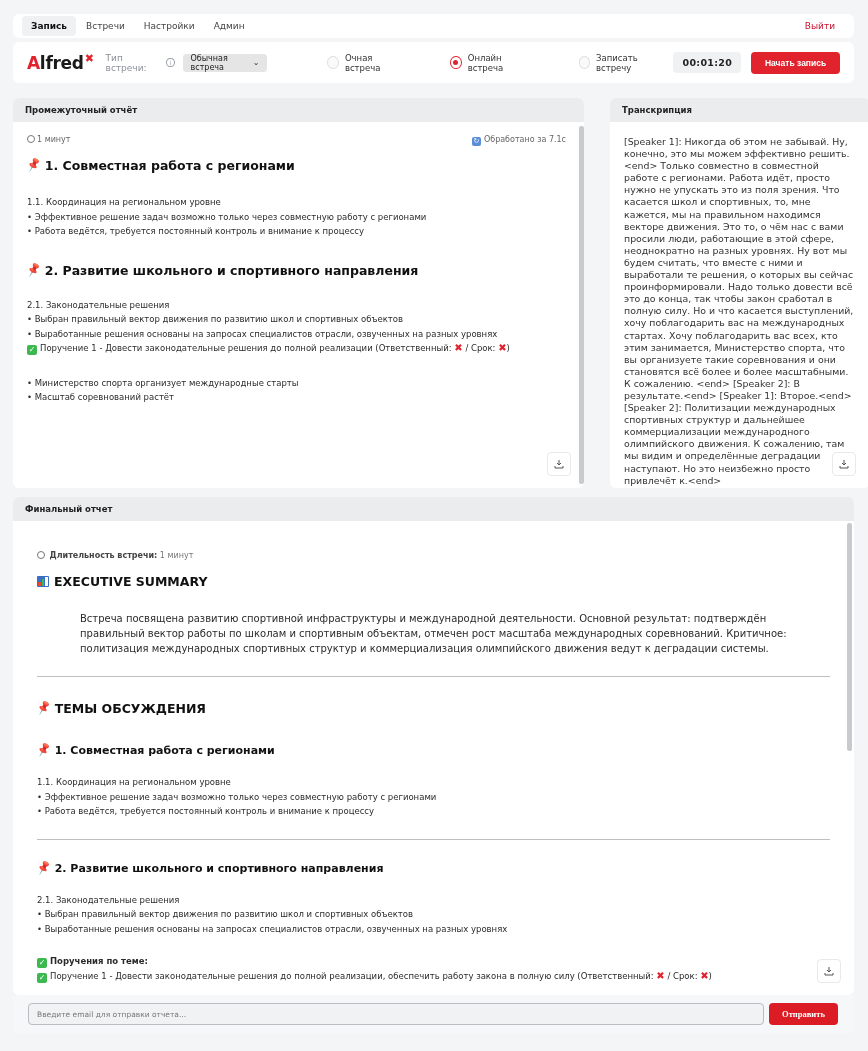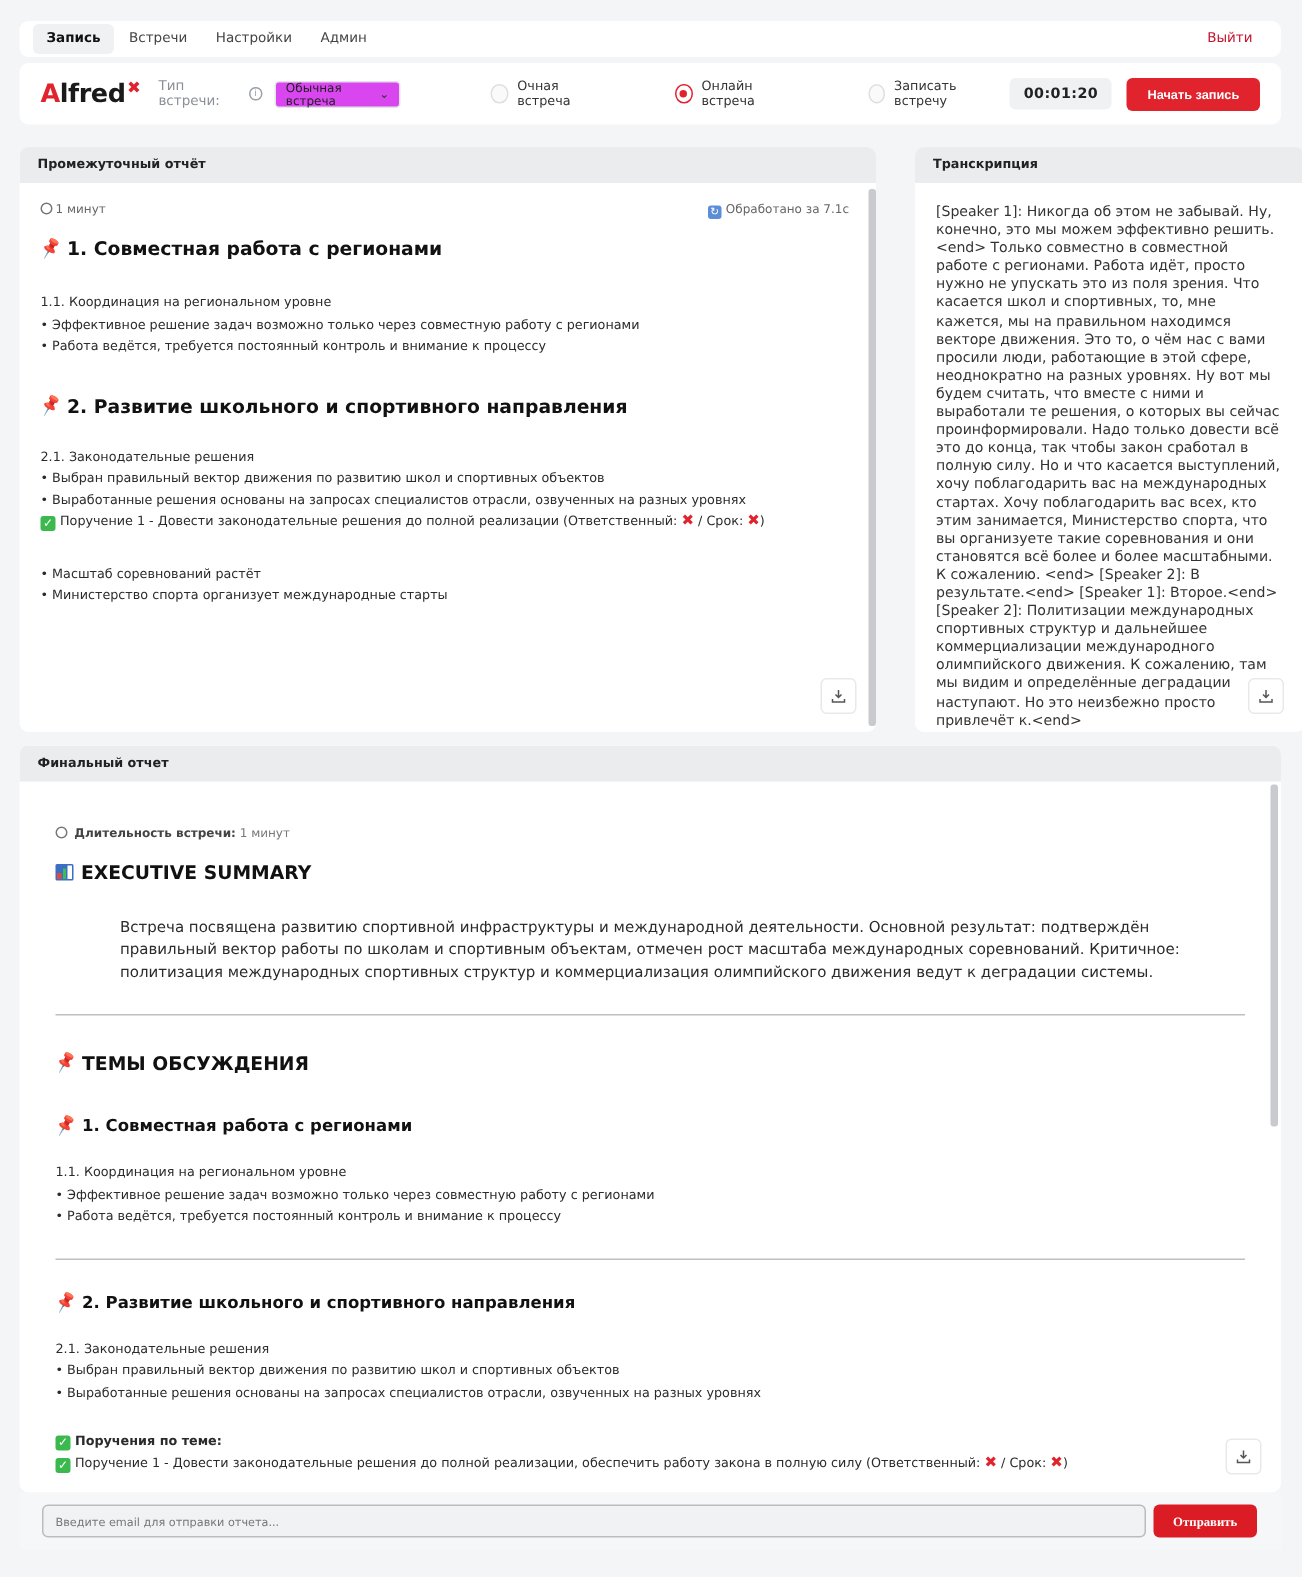--- a/index.html
+++ b/index.html
@@ -12,21 +12,21 @@
   .topnav .tab.active { background: #f0f1f3; font-weight: bold; color: #111; }
   .topnav .logout { margin-left: auto; font-size: 9px; color: #c4122f; padding-right: 10px; cursor: pointer; }
 
   
   .ctrlbar { position: absolute; left: 13px; top: 42px; width: 841px; height: 41px; background: #fff; border-radius: 6px; display: flex; align-items: center; padding: 0 14px; }
   .logo { font-size: 17px; font-weight: bold; color: #1a1a1a; letter-spacing: -0.3px; display: flex; align-items: flex-start; }
   .logo .a { color: #e1232e; }
   .logo .star { color: #e1232e; font-size: 11px; margin-left: 1px; margin-top: -1px; }
   .mtype-label { font-size: 9px; color: #8a8f98; margin-left: 12px; display: flex; align-items: center; }
   .info-icon { display: inline-flex; width: 9px; height: 9px; border: 1px solid #9aa0a8; border-radius: 50%; font-size: 6px; align-items: center; justify-content: center; color: #9aa0a8; margin-left: 6px; font-style: normal; }
-  .select { margin-left: 8px; width: 92px; height: 18px; border: 1px solid #e3e5e8; border-radius: 3px; font-size: 8px; display: flex; align-items: center; padding: 0 7px; justify-content: space-between; color: #222; background: #d946ef; cursor: pointer; }
+  .select { margin-left: 8px; width: 92px; height: 18px; border: 1px solid #e3e5e8; border-radius: 3px; font-size: 8px; display: flex; align-items: center; padding: 0 7px; justify-content: space-between; color: #222; background: #e5e5e5; cursor: pointer; }
   .select .chev { font-size: 8px; color: #333; }
   .radios { display: flex; align-items: center; margin-left: 60px; gap: 40px; }
   .radio { display: flex; align-items: center; font-size: 8.5px; color: #333; margin-right: 9px; cursor: pointer; }
   .radio .dot { width: 13px; height: 13px; border: 1px solid #dcdfe3; border-radius: 50%; margin-right: 6px; display: flex; align-items: center; justify-content: center; background: #fafafa; }
   .radio.checked .dot { border-color: #e1232e; background: #fff; }
   .radio.checked .dot::after { content: ""; width: 5px; height: 5px; border-radius: 50%; background: #e1232e; }
   .timer { margin-left: auto; background: #f0f1f3; border-radius: 4px; font-size: 9.5px; font-weight: bold; padding: 5px 9px; color: #222; letter-spacing: 0.3px; }
   .start-btn { margin-left: 10px; background: #e1232e; color: #fff; font-size: 8.5px; font-weight: bold; border-radius: 4px; height: 22px; width: 98px; display: flex; align-items: center; justify-content: center; border: none; cursor: pointer; }
 
   
@@ -136,22 +136,22 @@
     </h3>
     <div style="margin-top:20px;">
       <div class="line">2.1. Законодательные решения</div>
       <div class="line">• Выбран правильный вектор движения по развитию школ и спортивных объектов</div>
       <div class="line">• Выработанные решения основаны на запросах специалистов отрасли, озвученных на разных уровнях</div>
       <div class="line">
         <span class="check">✓</span><span>Поручение 1 - Довести законодательные решения до полной реализации (Ответственный: </span><span class="xmark">✖</span><span> / Срок: </span><span class="xmark">✖</span><span>)</span>
       </div>
     </div>
     <div style="margin-top:20px;">
+      <div class="line">• Министерство спорта организует международные старты</div>
       <div class="line">• Масштаб соревнований растёт</div>
-      <div class="line">• Министерство спорта организует международные старты</div>
     </div>
   </div>
   <div class="vscroll" style="top:28px; height:358px; right:0;"></div>
   <div class="dl-btn" style="left:534px; top:354px;">
     <svg viewBox="0 0 10 10">
         <path d="M5 1v5M3 4l2 2 2-2M1 7v2h8V7" stroke="#555" stroke-width="1" fill="none"></path>
       </svg>
   </div>
 </div>
 

